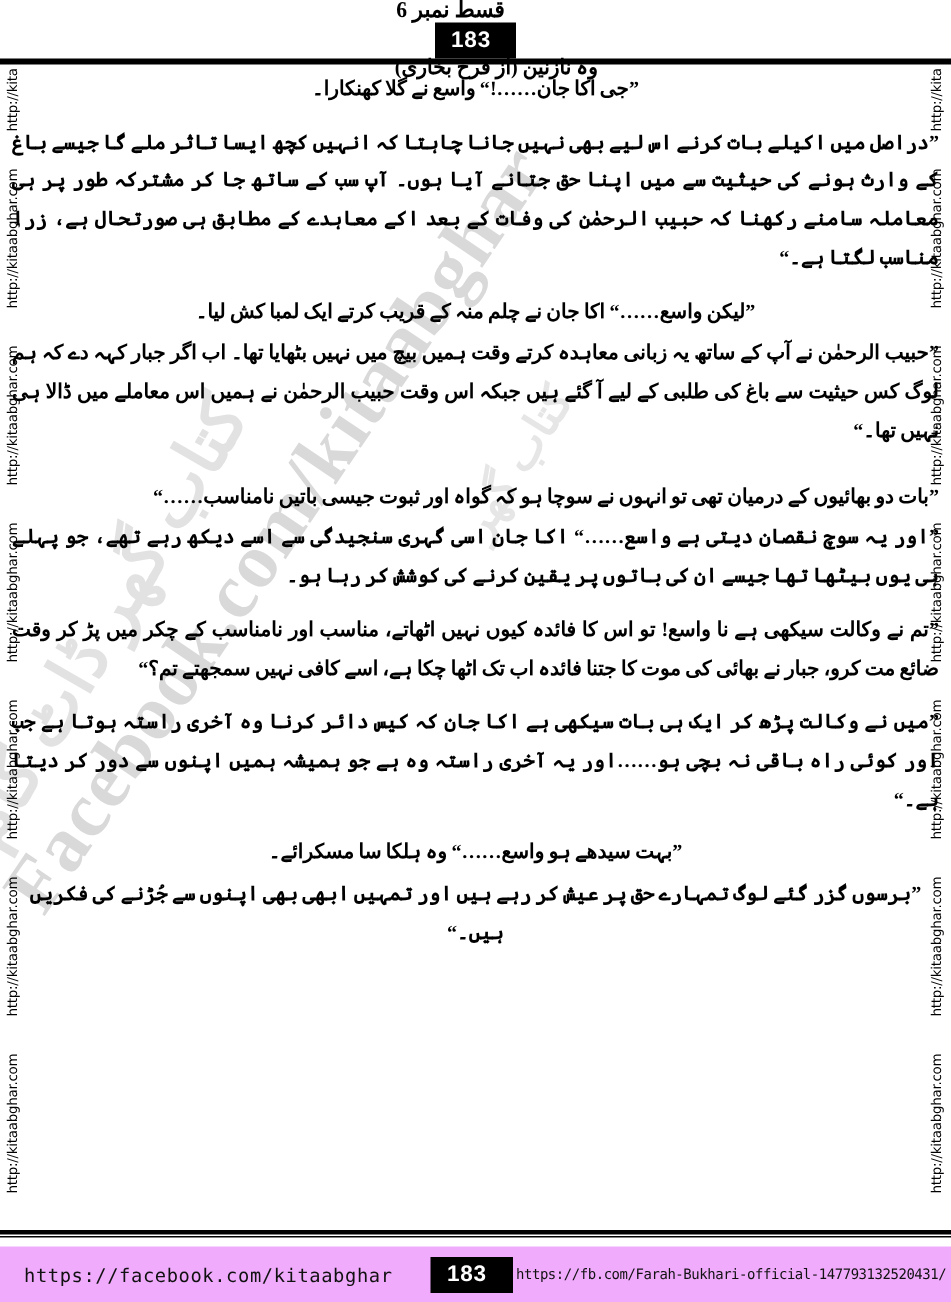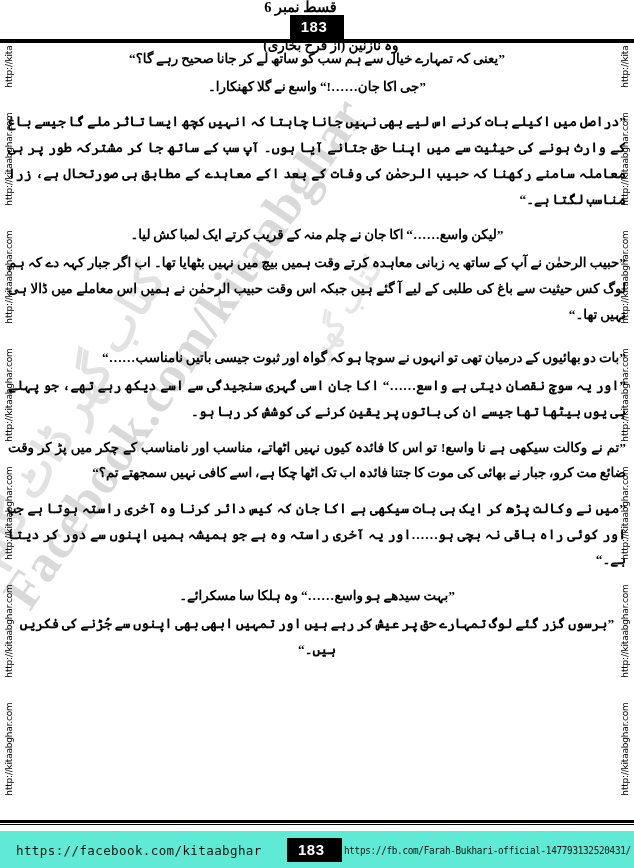--- a/index.html
+++ b/index.html
@@ -76,21 +76,21 @@
     border-bottom: 1px solid #000;
     z-index: 41;
   }
   #footer {
     position: absolute;
     left: 0; top: 831px;
     width: 634px; height: 37px;
     display: flex;
     align-items: center;
     z-index: 42;
-    background: #5eead4;
+    background: #f0abfc;
   }
   #footer-left {
     position: absolute;
     left: 16px; top: 50%;
     transform: translateY(-50%);
     font-family: "DejaVu Sans Mono", "Liberation Mono", monospace;
     font-size: 12.5px;
     letter-spacing: 0.4px;
     color: #111;
     white-space: nowrap;
@@ -237,21 +237,20 @@
     </div>
 
   <div id="header">
     <div class="hdr-side" id="hdr-episode">قسط نمبر 6</div>
     <div class="pagebox">183</div>
     <div class="hdr-side" id="hdr-title">وہ نازنین (از فرح بخاری)</div>
   </div>
   <div id="rule-top"></div>
 
   <div id="body-text">
-      <p class="para single">”یعنی کہ تمہارے خیال سے ہم سب کو ساتھ لے کر جانا صحیح رہے گا؟“</p>
       <p class="para single">”جی اکا جان……!“ واسع نے گلا کھنکارا۔</p>
       <div class="spacer"></div>
       <p class="para blk">”دراصل میں اکیلے بات کرنے اس لیے بھی نہیں جانا چاہتا کہ انہیں کچھ ایسا تاثر ملے گا جیسے باغ کے وارث ہونے کی حیثیت سے میں اپنا حق جتانے آیا ہوں۔ آپ سب کے ساتھ جا کر مشترکہ طور پر ہی معاملہ سامنے رکھنا کہ حبیب الرحمٰن کی وفات کے بعد اکے معاہدے کے مطابق ہی صورتحال ہے، زرا مناسب لگتا ہے۔“</p>
       <div class="spacer"></div>
       <p class="para single">”لیکن واسع……“ اکا جان نے چلم منہ کے قریب کرتے ایک لمبا کش لیا۔</p>
       <p class="para blk">”حبیب الرحمٰن نے آپ کے ساتھ یہ زبانی معاہدہ کرتے وقت ہمیں بیچ میں نہیں بٹھایا تھا۔ اب اگر جبار کہہ دے کہ ہم لوگ کس حیثیت سے باغ کی طلبی کے لیے آ گئے ہیں جبکہ اس وقت حبیب الرحمٰن نے ہمیں اس معاملے میں ڈالا ہی نہیں تھا۔“</p>
       <div class="spacer"></div>
       <div class="spacer"></div>
       <p class="para blk">”بات دو بھائیوں کے درمیان تھی تو انہوں نے سوچا ہو کہ گواہ اور ثبوت جیسی باتیں نامناسب……“</p>
       <p class="para blk">”اور یہ سوچ نقصان دیتی ہے واسع……“ اکا جان اسی گہری سنجیدگی سے اسے دیکھ رہے تھے، جو پہلے ہی یوں بیٹھا تھا جیسے ان کی باتوں پر یقین کرنے کی کوشش کر رہا ہو۔</p>

